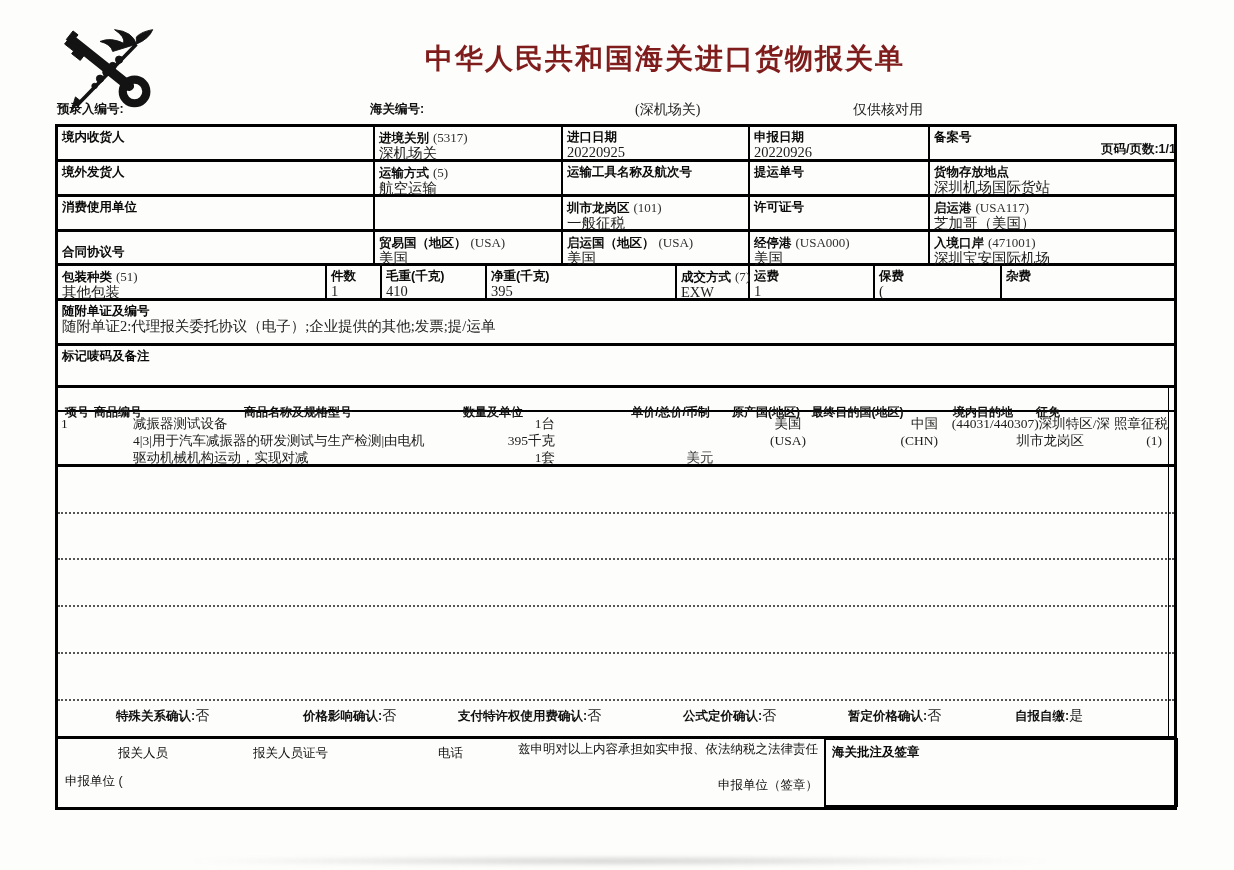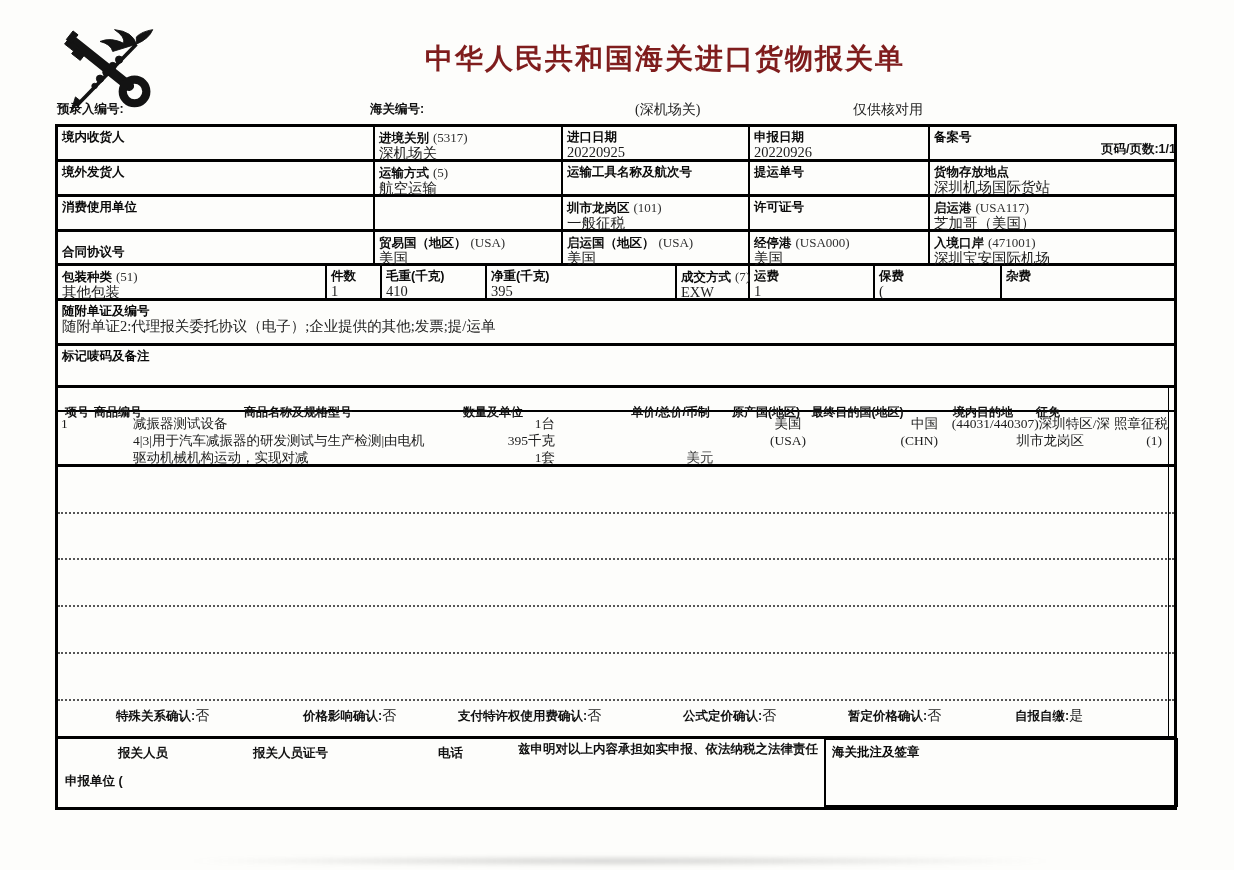--- a/index.html
+++ b/index.html
@@ -29,21 +29,21 @@
   .vl{position:absolute;width:2px;background:#000;}
   .dot{position:absolute;left:0;width:100%;height:0;border-top:2px dotted #3a3a3a;opacity:.85;}
   .cell{position:absolute;padding:3px 0 0 4px;font-size:12.5px;line-height:15px;white-space:nowrap;overflow:hidden;}
   .lb{font-weight:700;color:#0a0a0a;}
   .code{font-family:"Liberation Serif",serif;font-weight:400;color:#2f2f2f;font-size:13px;margin-left:4px;}
   .val{font-family:"Liberation Serif",serif;font-weight:400;color:#1c1c1c;font-size:14.5px;margin-top:0;}
   .ghead{position:absolute;font-size:12px;font-weight:700;white-space:nowrap;margin-top:13px;}
   .gtext{position:absolute;font-family:"Liberation Serif",serif;font-size:13.5px;color:#1c1c1c;line-height:17px;white-space:nowrap;}
   .confirm-item{position:absolute;font-size:12.5px;font-weight:700;white-space:nowrap;}
   .confirm-item .cv{font-family:"Liberation Serif",serif;font-weight:400;font-size:14px;color:#222;}
-  .fl{position:absolute;font-size:12.5px;font-weight:700;white-space:nowrap;}
+  .fl{position:absolute;font-size:12.5px;font-weight:400;white-space:nowrap;}
   .customs-box{position:absolute;left:766px;top:611px;width:350px;height:65px;border:2px solid #000;}
   .customs-box .lb{position:absolute;left:6px;top:4px;font-size:12.5px;}
   .scan-shadow{position:absolute;left:180px;bottom:4px;width:880px;height:10px;
     background:radial-gradient(ellipse at center,rgba(120,120,120,.35),rgba(255,255,255,0) 70%);
     filter:blur(2px);}
 </style>
 </head>
 <body>
 
 <div class="sheet">
@@ -286,20 +286,21 @@
     </div>
     <div class="confirm-item" style="left:957px;top:580px">
       <span>自报自缴:</span><span class="cv">是</span>
     </div>
 
     <div class="fl" style="left:60px;top:618px">报关人员</div>
     <div class="fl" style="left:195px;top:618px">报关人员证号</div>
     <div class="fl" style="left:380px;top:618px">电话</div>
     <div class="fl" style="left:420px;top:614px;width:340px;text-align:right">兹申明对以上内容承担如实申报、依法纳税之法律责任</div>
     <div class="fl" style="left:7px;top:646px">申报单位 (</div>
+    <div class="fl" style="left:420px;top:650px;width:340px;text-align:right">申报单位（签章）</div>
 
     <div class="customs-box">
       <span class="lb">海关批注及签章</span>
     </div>
 
   </div>
 
   <div class="scan-shadow"></div>
 </div>
 

